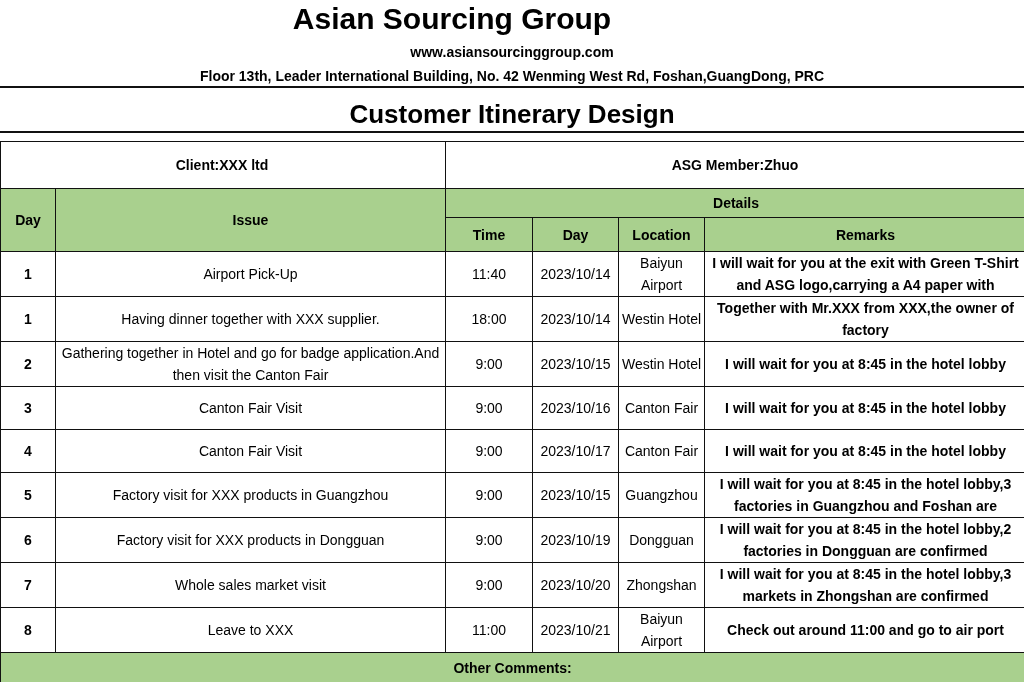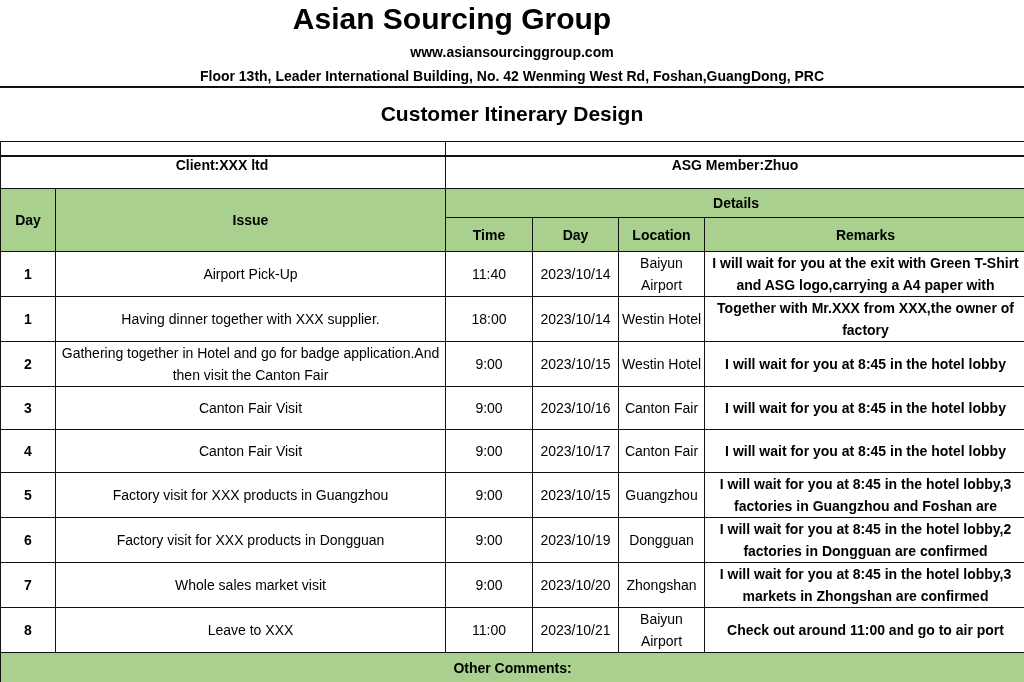--- a/index.html
+++ b/index.html
@@ -4,21 +4,21 @@
 <style>
   html, body { margin:0; padding:0; background:#ffffff; }
   body { width:1024px; height:682px; overflow:hidden; position:relative; font-family:"Liberation Sans", sans-serif; color:#000; }
   .hdr { position:absolute; left:0; top:0; width:1024px; height:88px; border-bottom:2px solid #111; box-sizing:border-box; }
   .logo { position:absolute; left:0; top:6px; width:110px; height:70px; }
   .logo .leaf { position:absolute; left:-6px; width:10px; height:10px; background:#1f8a3a; transform:rotate(45deg); }
   .logo .txt { position:absolute; left:10px; top:0px; font-family:"DejaVu Sans", sans-serif; font-weight:bold; font-size:58px; letter-spacing:-3px; color:#1b6f43; transform:scaleX(0.82); transform-origin:left top; line-height:70px; }
   .company { position:absolute; left:0; width:904px; top:2px; text-align:center; font-weight:bold; font-size:30px; }
   .web { position:absolute; left:0; width:1024px; top:44px; text-align:center; font-weight:bold; font-size:14px; }
   .addr { position:absolute; left:0; width:1024px; top:68px; text-align:center; font-weight:bold; font-size:14px; }
-  .title { position:absolute; left:0; top:88px; width:1024px; height:69px; border-bottom:2px solid #111; box-sizing:border-box; text-align:center; font-weight:bold; font-size:21px; line-height:52px; }
+  .title { position:absolute; left:0; top:88px; width:1024px; height:45px; border-bottom:2px solid #111; box-sizing:border-box; text-align:center; font-weight:bold; font-size:26px; line-height:52px; }
   table.it { position:absolute; left:0; top:141px; border-collapse:collapse; table-layout:fixed; width:1026px; }
   table.it td { border:1.5px solid #111; text-align:center; vertical-align:middle; font-size:14px; padding:0 2px; overflow:hidden; line-height:22px; }
   .g { background:#a9d08e; font-weight:bold; }
   .b { font-weight:bold; }
   .left { text-align:center; padding-left:0 !important; }
   .client-row td { height:46px; font-weight:bold; font-size:15px; }
   .hrow1 td { height:28px; }
   .hrow2 td { height:33px; }
   .drow td { height:42px; }
   .rem { font-weight:bold; font-size:13.5px; line-height:22px; }

